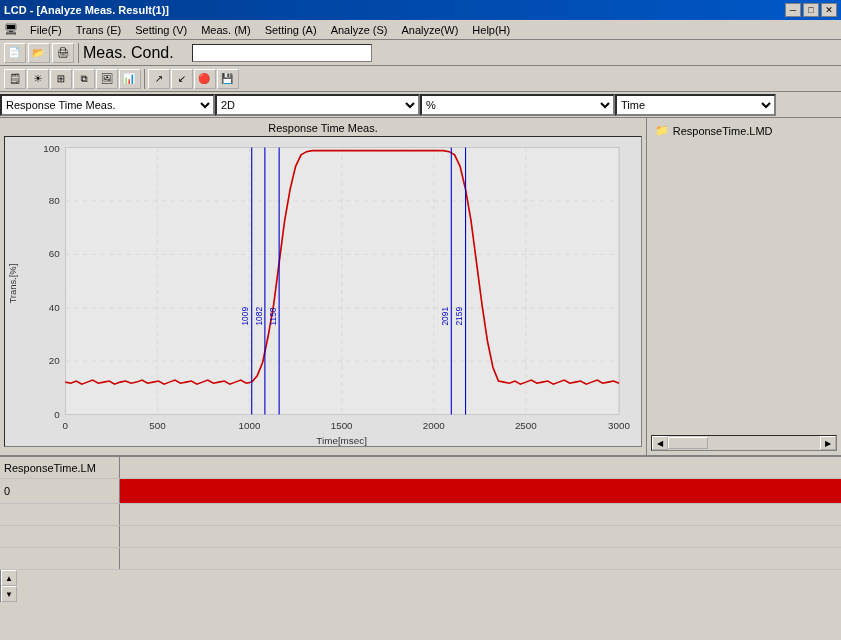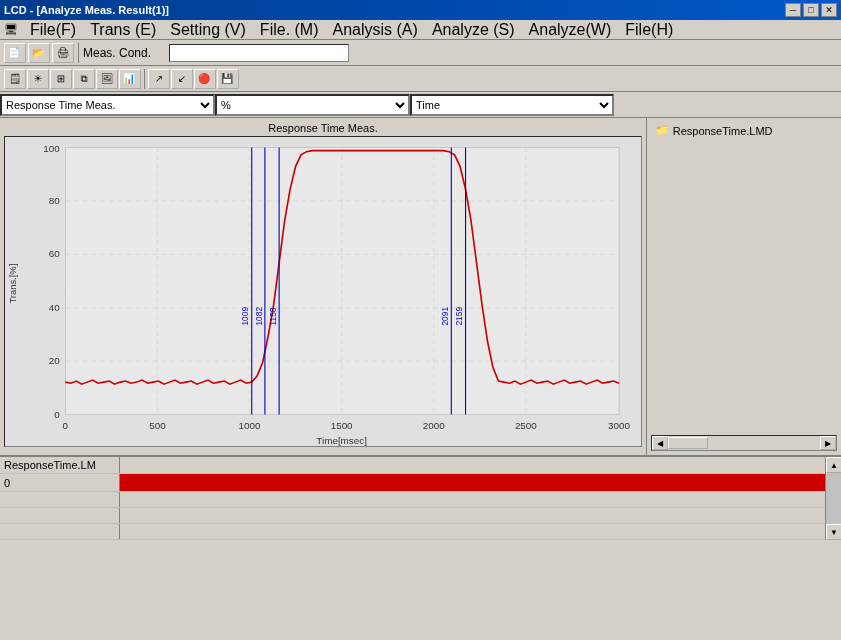--- a/index.html
+++ b/index.html
@@ -6,39 +6,39 @@
     body { font-family: 'MS Sans Serif', Arial, sans-serif; font-size: 11px; background: #d4d0c8; width: 841px; height: 640px; overflow: hidden; }
     
     
     .title-bar { background: linear-gradient(to right, #003c8f, #0058c8); color: white; display: flex; align-items: center; justify-content: space-between; padding: 2px 4px; height: 20px; gap: 22px; }
     .title-bar-title { font-size: 11px; font-weight: bold; }
     .title-bar-controls { display: flex; gap: 2px; }
     .title-bar-btn { background: #d4d0c8; border: 1px solid #808080; width: 16px; height: 14px; font-size: 9px; display: flex; align-items: center; justify-content: center; cursor: pointer; }
     
     
     .menu-bar { background: #d4d0c8; border-bottom: 1px solid #808080; display: flex; align-items: center; padding: 2px 4px; height: 20px; gap: 2px; }
-    .menu-item { padding: 2px 6px; font-size: 16px; cursor: pointer; }
+    .menu-item { padding: 2px 6px; font-size: 11px; cursor: pointer; }
     
     
     .toolbar { background: #d4d0c8; border-bottom: 1px solid #808080; display: flex; align-items: center; padding: 2px 4px; height: 26px; gap: 2px; }
     .toolbar-btn { background: #d4d0c8; border: 1px outset #ffffff; width: 22px; height: 20px; display: flex; align-items: center; justify-content: center; cursor: pointer; font-size: 10px; }
     .toolbar-input { border: 1px inset #808080; height: 18px; padding: 1px 4px; font-size: 11px; background: white; width: 180px; }
     .toolbar-sep { width: 1px; height: 20px; background: #808080; margin: 0 2px; }
     
     
     .icon-toolbar { background: #d4d0c8; border-bottom: 1px solid #808080; display: flex; align-items: center; padding: 2px 4px; height: 26px; gap: 1px; }
     .icon-btn { background: #d4d0c8; border: 1px outset #ffffff; width: 22px; height: 20px; display: flex; align-items: center; justify-content: center; cursor: pointer; font-size: 10px; }
     
     
     .dropdowns-row { background: #d4d0c8; border-bottom: 1px solid #808080; display: flex; align-items: center; padding: 2px 0; height: 26px; }
     .dropdown-select { border: 2px inset #808080; height: 22px; font-size: 11px; background: white; cursor: pointer; }
     .dropdown-select.wide { width: 215px; }
     .dropdown-select.medium { width: 205px; }
     .dropdown-select.short { width: 195px; }
-    .dropdown-select.time { width: 204px; }
+    .dropdown-select.time { width: 161px; }
     
     
     .main-area { display: flex; height: calc(640px - 20px - 20px - 26px - 26px - 26px - 115px); }
     
     
     .chart-area { flex: 1; background: #d4d0c8; padding: 4px; position: relative; }
     .chart-title { text-align: center; font-size: 11px; margin-bottom: 2px; }
     
     
     .right-panel { width: 195px; background: #d4d0c8; border-left: 1px solid #808080; padding: 4px; display: flex; flex-direction: column; }
@@ -61,53 +61,56 @@
     <button class="title-bar-btn">□</button>
     <button class="title-bar-btn">✕</button>
   </div>
 </div>
 
 <div class="menu-bar">
   <span style="font-size:11px;margin-right:4px;">🖥</span>
   <span class="menu-item">File(F)</span>
   <span class="menu-item">Trans (E)</span>
   <span class="menu-item">Setting (V)</span>
-  <span class="menu-item">File. (M)</span>
-  <span class="menu-item">Analysis (A)</span>
+  <span class="menu-item">Meas. (M)</span>
+  <span class="menu-item">Setting (A)</span>
   <span class="menu-item">Analyze (S)</span>
   <span class="menu-item">Analyze(W)</span>
-  <span class="menu-item">File(H)</span>
+  <span class="menu-item">Help(H)</span>
 </div>
 
 <div class="toolbar">
   <button class="toolbar-btn">📄</button>
   <button class="toolbar-btn">📂</button>
   <button class="toolbar-btn">🖨</button>
   <div class="toolbar-sep"></div>
-  <span style="font-size:12px;margin-right:16px;">Meas. Cond.</span>
+  <span style="font-size:16px;margin-right:16px;">Meas. Cond.</span>
   <input class="toolbar-input" type="text" value="" style="">
 </div>
 
 <div class="icon-toolbar">
   <button class="icon-btn" title="New">🗒</button>
   <button class="icon-btn" title="Sun">☀</button>
   <button class="icon-btn" title="Grid">⊞</button>
   <button class="icon-btn" title="Layers">⧉</button>
   <button class="icon-btn" title="Photo">🖼</button>
   <button class="icon-btn" title="Chart">📊</button>
   <div class="toolbar-sep"></div>
   <button class="icon-btn" title="Export">↗</button>
   <button class="icon-btn" title="Import">↙</button>
   <button class="icon-btn" title="Record">🔴</button>
   <button class="icon-btn" title="Save">💾</button>
 </div>
 
 <div class="dropdowns-row">
   <select class="dropdown-select wide">
     <option>Response Time Meas.</option>
+  </select>
+  <select class="dropdown-select medium">
+    <option>2D</option>
   </select>
   <select class="dropdown-select short">
     <option>%</option>
   </select>
   <select class="dropdown-select time">
     <option>Time</option>
   </select>
 </div>
 
 <div class="main-area" style="height: 337px;">
@@ -205,21 +208,21 @@
         <div style="width:16px;height:14px;background:#d4d0c8;border:1px outset #fff;display:flex;align-items:center;justify-content:center;font-size:8px;cursor:pointer;">◀</div>
         <div style="flex:1;background:#d4d0c8;position:relative;">
           <div style="width:40px;height:12px;background:#d4d0c8;border:1px outset #fff;"></div>
         </div>
         <div style="width:16px;height:14px;background:#d4d0c8;border:1px outset #fff;display:flex;align-items:center;justify-content:center;font-size:8px;cursor:pointer;">▶</div>
       </div>
     </div>
   </div>
 </div>
 
-<div class="bottom-panel" style="height:85px; border-top:2px solid #808080; display:flex; flex-direction:row;">
+<div class="bottom-panel" style="height:95px; border-top:2px solid #808080; display:flex; flex-direction:column;">
 
   <div style="display:flex; flex-direction:column; flex:1;">
 
     <div class="bottom-row">
       <div class="bottom-row-label">
         <span>ResponseTime.LM</span>
       </div>
       <div class="bottom-row-content"></div>
     </div>
 

